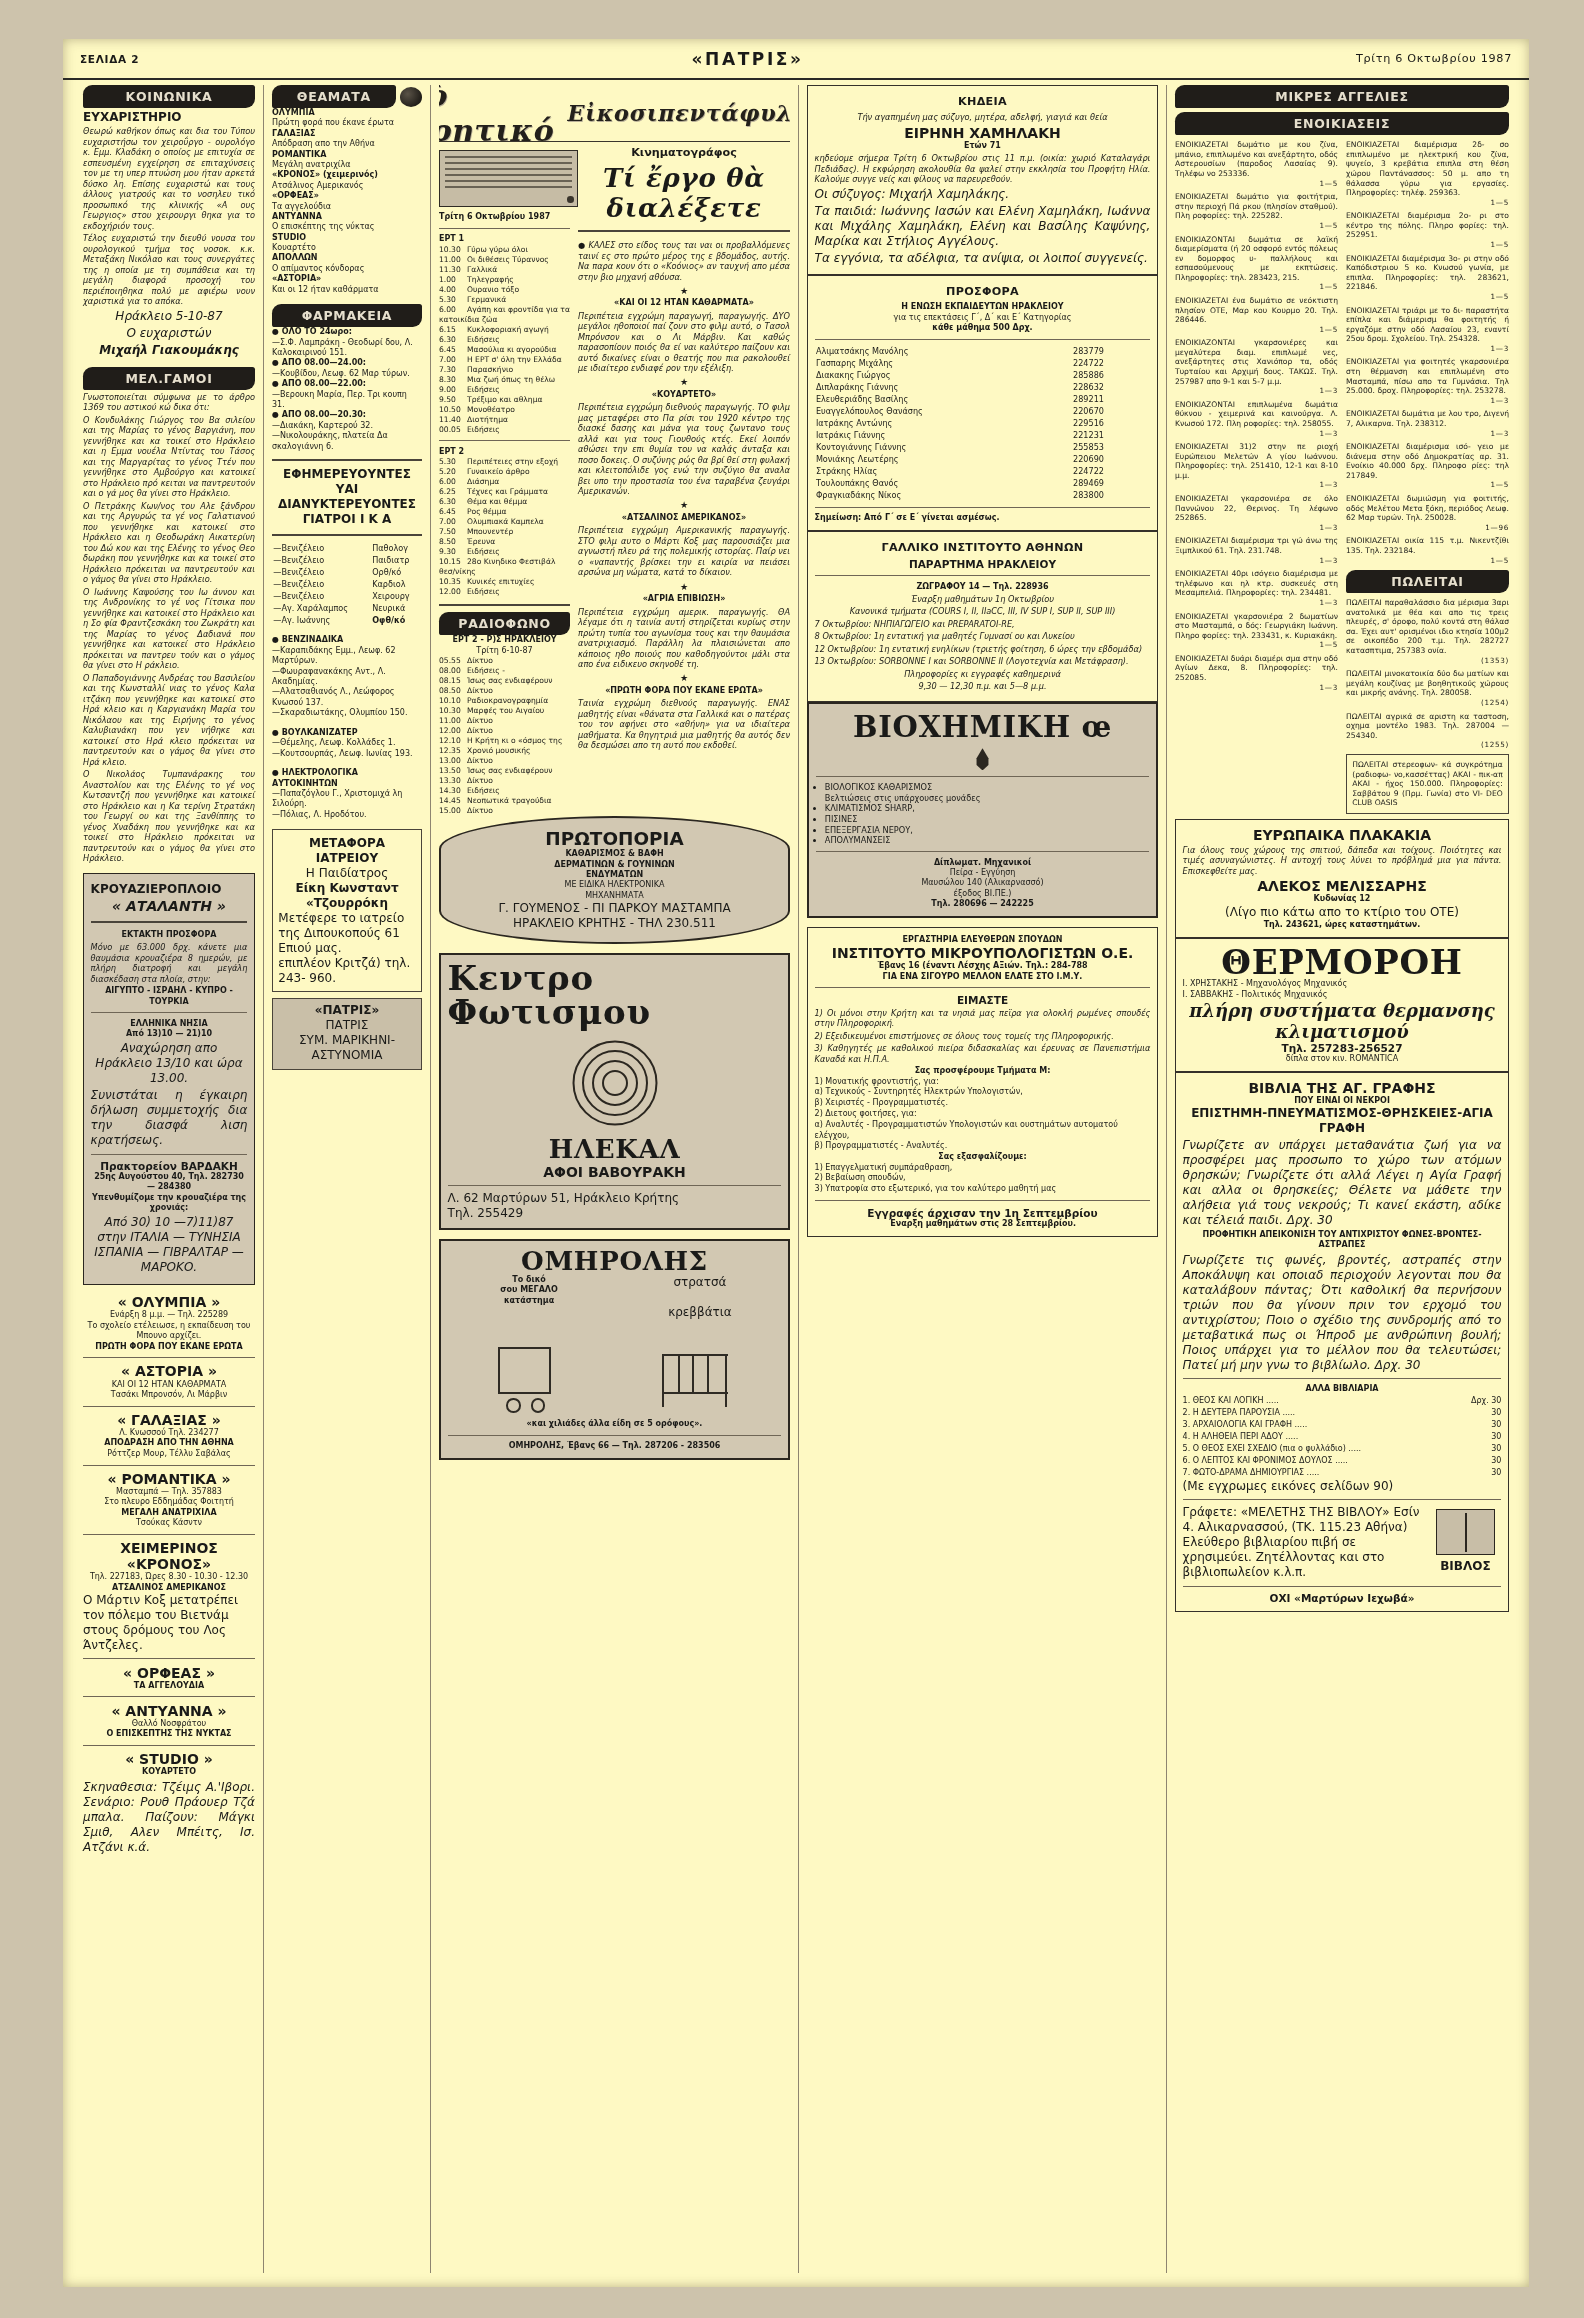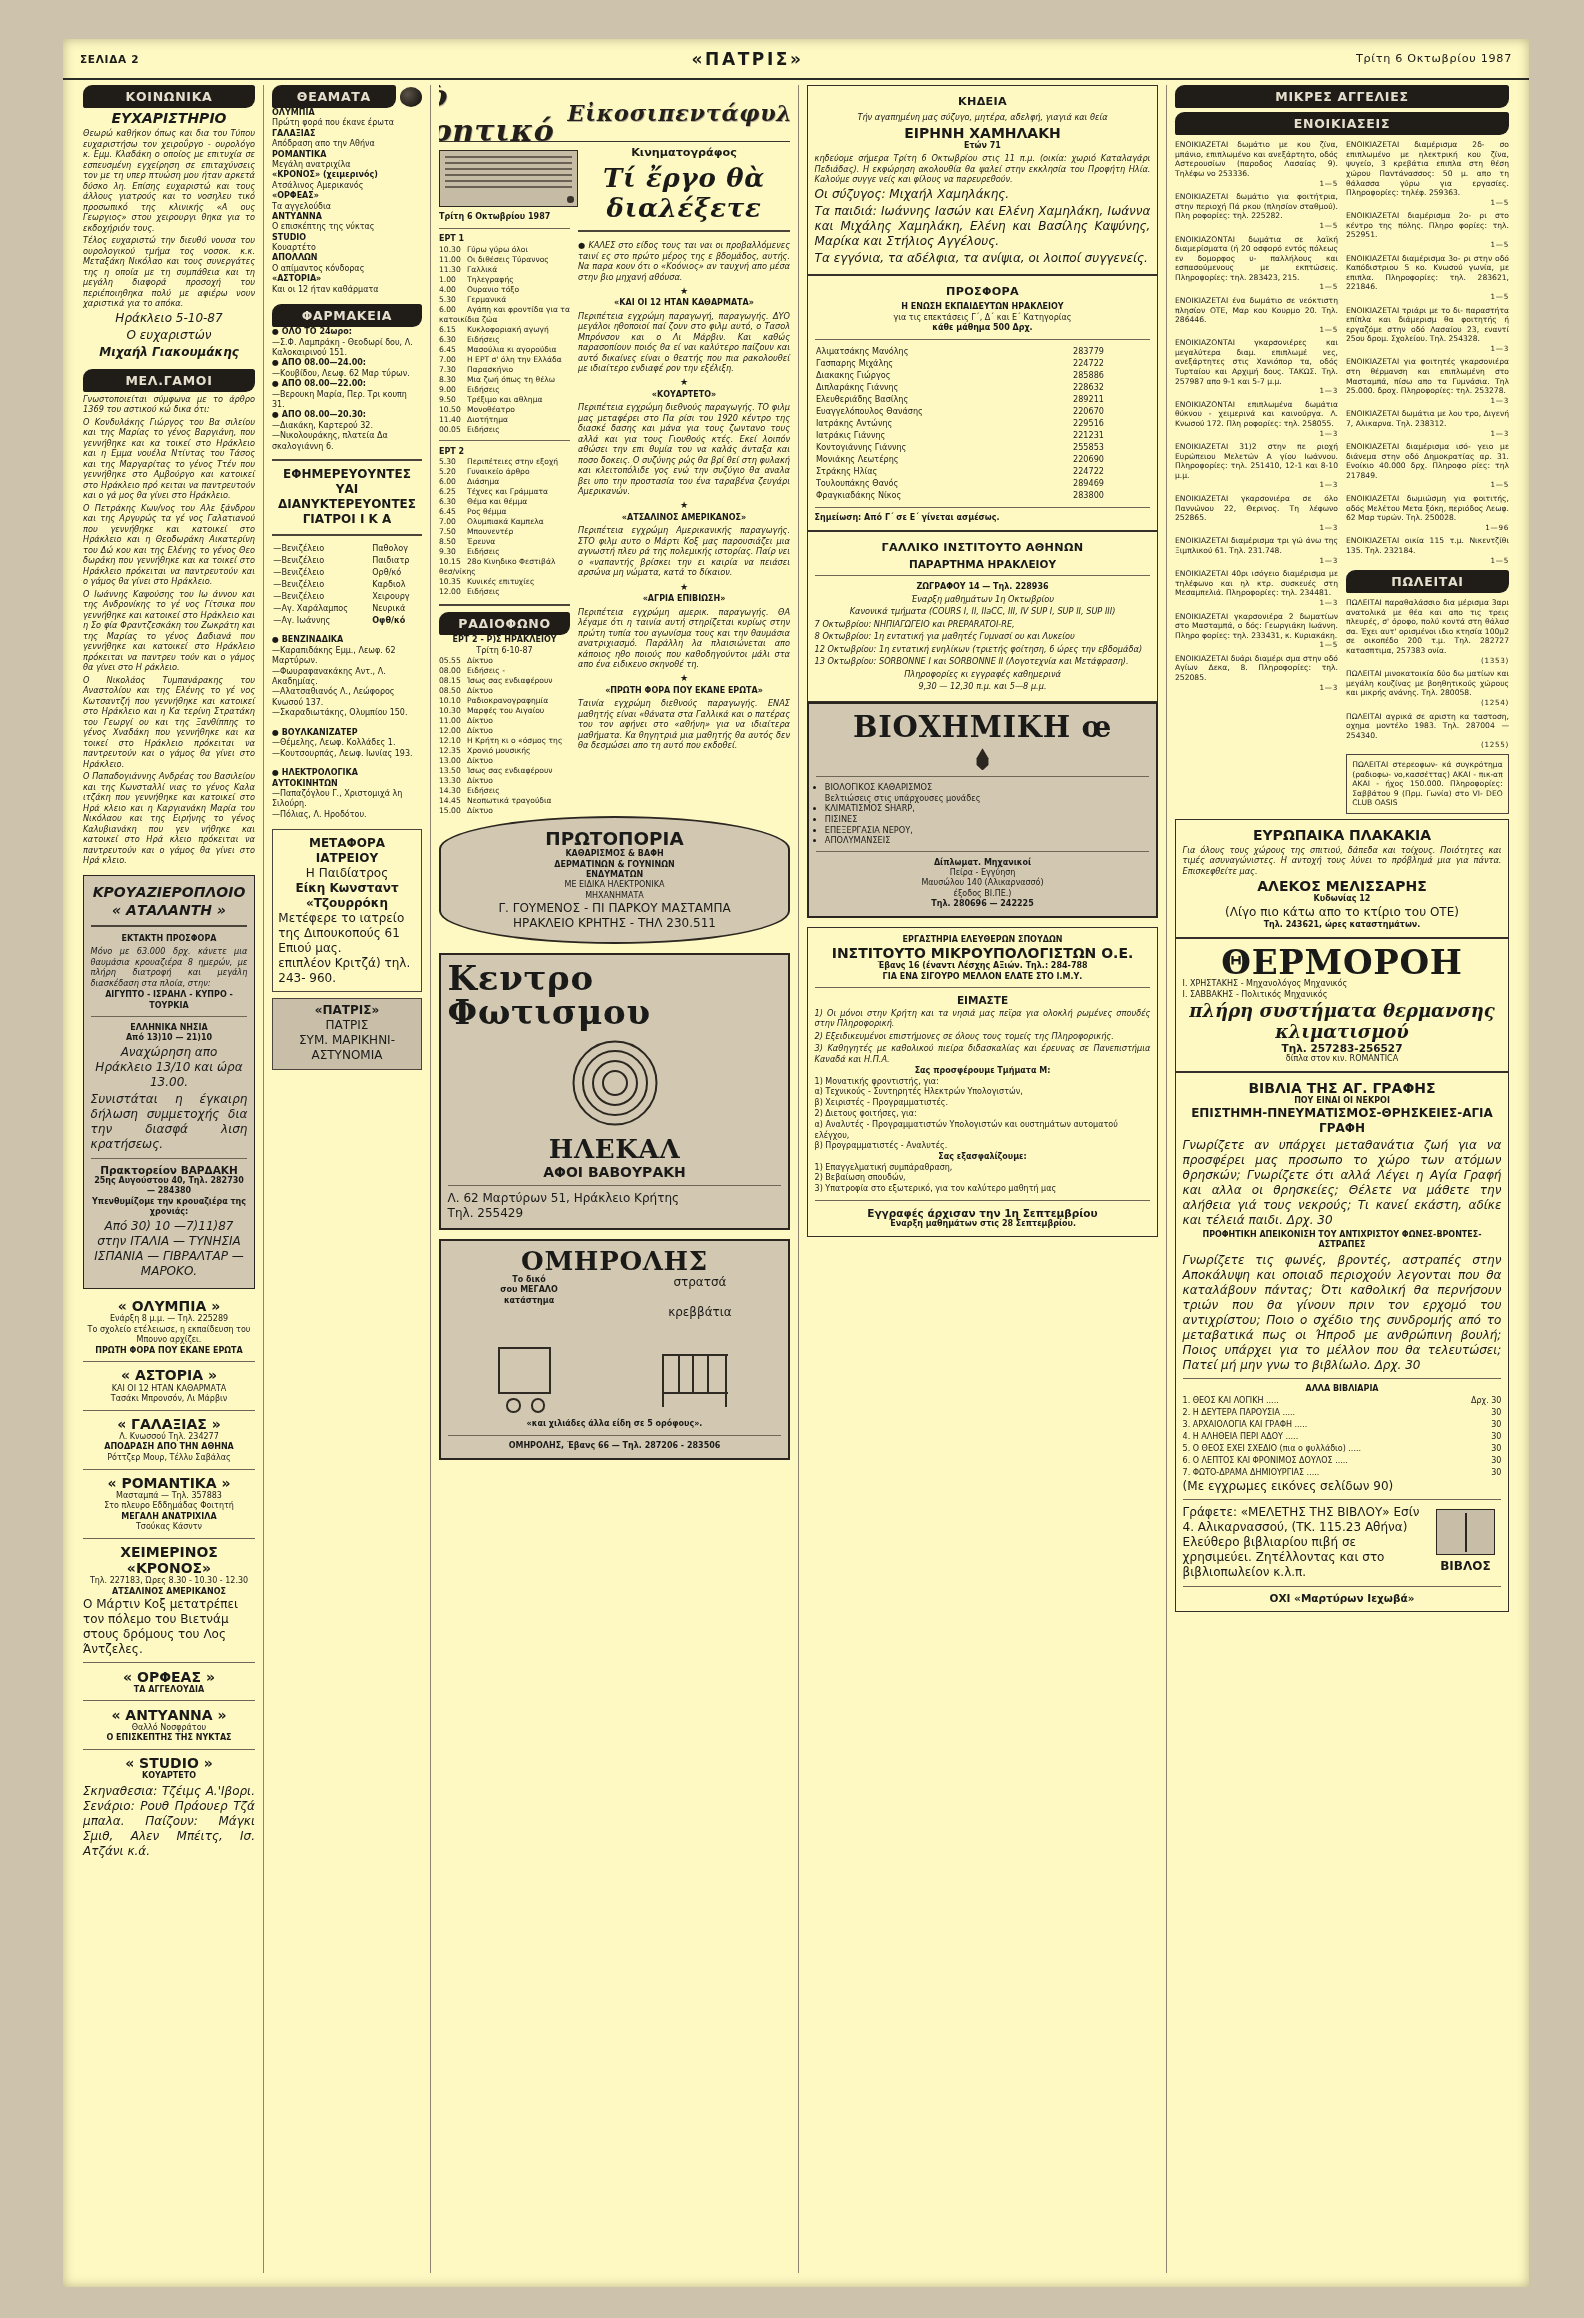--- a/index.html
+++ b/index.html
@@ -51,21 +51,21 @@
   
   .blk { margin-bottom: 9.2px; }
   .rule { border-top:0.7px solid #6f6656; margin:5.3px 0; }
   .dbl { border-top:2px double #4a443a; margin:6.6px 0; }
   .box { border:0.7px solid #4a443a; padding:5.3px; }
   .box2 { border:1.3px solid #35312a; padding:6.6px; }
   h3.hd {
     font-size: 11.2px; font-weight:bold; text-align:center; margin: 2.6px 0 4px;
     letter-spacing:0.3px;
   }
-  h4.hd2 { font-size:14px; font-weight:bold; text-align:center; margin:2px 0;font-style:italic; }
+  h4.hd2 { font-size:12px; font-weight:bold; margin:2px 0; }
   p { margin: 2px 0; font-size: 8.2px; line-height: 1.28; text-align: justify; font-style: italic; }
   ul { margin: 2px 0 2px 9.2px; padding:0; }
   li { font-size: 8.2px; line-height: 1.3; }
   .tiny { font-size: 12px; line-height:1.25; }
   .sm { font-size: 8px; line-height:1.3; }
   .ctr { text-align:center; }
   .b { font-weight: bold; }
   .i { font-style: italic; }
   
   .pill {
@@ -226,22 +226,22 @@
           <p class="ctr tiny">Ο ευχαριστών</p>
           <p class="ctr tiny b">Μιχαήλ Γιακουμάκης</p>
         </div>
 
         <div class="blk">
           <div class="pill">ΜΕΛ.ΓΑΜΟΙ</div>
           <p>Γνωστοποιείται σύμφωνα με το άρθρο 1369 του αστικού κώ δικα ότι:</p>
           <p>Ο Κονδυλάκης Γιώργος του Βα σιλείου και της Μαρίας το γένος Βαργιάνη, που γεννήθηκε και κα τοικεί στο Ηράκλειο και η Εμμα νουέλα Ντίντας του Τάσος και της Μαργαρίτας το γένος Ττέν που γεννήθηκε στο Αμβούργο και κατοικεί στο Ηράκλειο πρό κειται να παντρευτούν και ο γά μος θα γίνει στο Ηράκλειο.</p>
           <p>Ο Πετράκης Κων/νος του Αλε ξάνδρου και της Αργυρώς τα γέ νος Γαλατιανού που γεννήθηκε και κατοικεί στο Ηράκλειο και η Θεοδωράκη Αικατερίνη του Δώ κου και της Ελένης το γένος Θεο δωράκη που γεννήθηκε και κα τοικεί στο Ηράκλειο πρόκειται να παντρευτούν και ο γάμος θα γίνει στο Ηράκλειο.</p>
           <p>Ο Ιωάννης Καψούσης του Ιω άννου και της Ανδρονίκης το γέ νος Γίτσικα που γεννήθηκε και κατοικεί στο Ηράκλειο και η Σο φία Φραντζεσκάκη του Ζωκράτη και της Μαρίας το γένος Δαδιανά που γεννήθηκε και κατοικεί στο Ηράκλειο πρόκειται να παντρευ τούν και ο γάμος θα γίνει στο Η ράκλειο.</p>
+          <p>Ο Παπαδογιάννης Ανδρέας του Βασιλείου και της Κωνσταλλί νιας το γένος Καλα ιτζάκη που γεννήθηκε και κατοικεί στο Ηρά κλειο και η Καργιανάκη Μαρία του Νικόλαου και της Ειρήνης το γένος Καλυβιανάκη που γεν νήθηκε και κατοικεί στο Ηρά κλειο πρόκειται να παντρευτούν και ο γάμος θα γίνει στο Ηρά κλειο.</p>
           <p>Ο Νικολάος Τυμπανάρακης του Αναστολίου και της Ελένης το γέ νος Κωτσαντζή που γεννήθηκε και κατοικεί στο Ηράκλειο και η Κα τερίνη Στρατάκη του Γεωργί ου και της Ξανθίππης το γένος Χναδάκη που γεννήθηκε και κα τοικεί στο Ηράκλειο πρόκειται να παντρευτούν και ο γάμος θα γίνει στο Ηράκλειο.</p>
-          <p>Ο Παπαδογιάννης Ανδρέας του Βασιλείου και της Κωνσταλλί νιας το γένος Καλα ιτζάκη που γεννήθηκε και κατοικεί στο Ηρά κλειο και η Καργιανάκη Μαρία του Νικόλαου και της Ειρήνης το γένος Καλυβιανάκη που γεν νήθηκε και κατοικεί στο Ηρά κλειο πρόκειται να παντρευτούν και ο γάμος θα γίνει στο Ηρά κλειο.</p>
         </div>
 
         <div class="adbox">
           <h4 class="hd2">ΚΡΟΥΑΖΙΕΡΟΠΛΟΙΟ</h4>
           <div class="adtitle-mid i">« ΑΤΑΛΑΝΤΗ »</div>
           <div class="dbl"></div>
           <div class="ctr b sm">ΕΚΤΑΚΤΗ  ΠΡΟΣΦΟΡΑ</div>
           <p>Μόνο με 63.000 δρχ. κάνετε μια θαυμάσια κρουαζιέρα 8 ημερών, με πλήρη διατροφή και μεγάλη διασκέδαση στα πλοία, στην:</p>
           <div class="ctr b sm">ΑΙΓΥΠΤΟ - ΙΣΡΑΗΛ - ΚΥΠΡΟ - ΤΟΥΡΚΙΑ</div>
           <div class="rule"></div>

